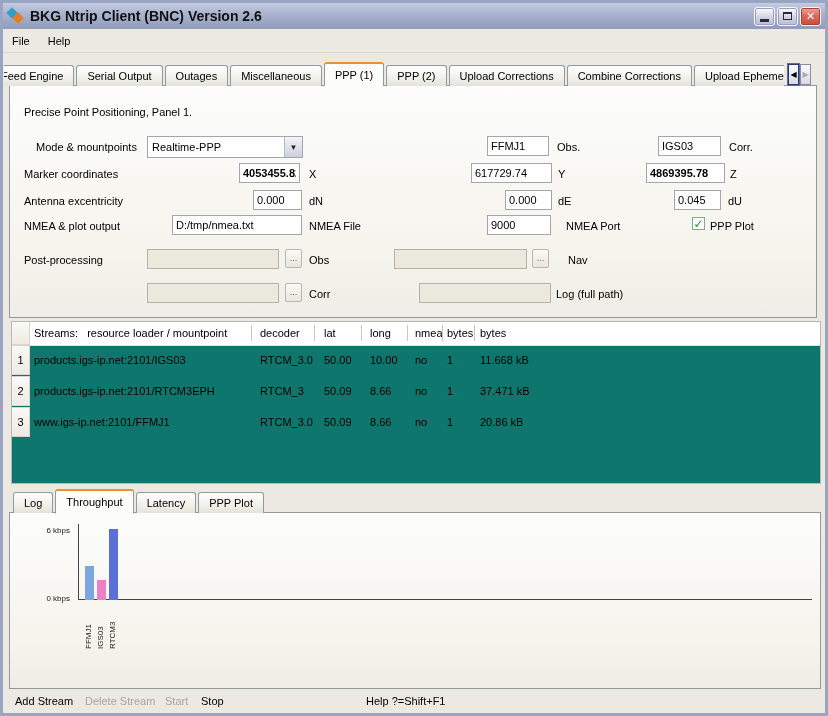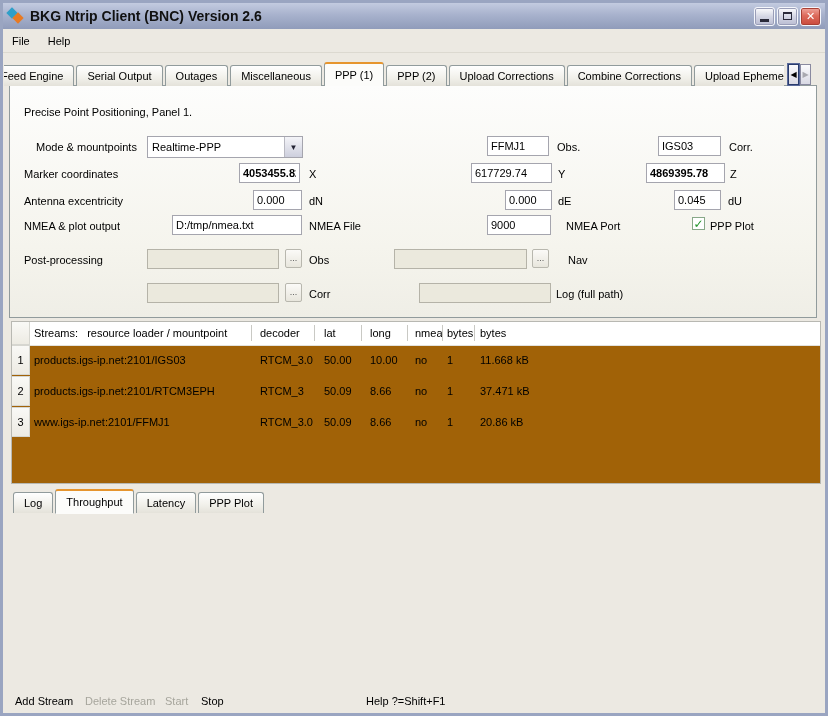--- a/index.html
+++ b/index.html
@@ -60,21 +60,21 @@
   .combo .arrow-btn{width:17px;height:100%;border-left:1px solid #b9b9c2;
     background:linear-gradient(180deg,#f4f4f8,#cdcfdd);display:flex;align-items:center;
     justify-content:center;font-size:8px;color:#223;}
   .browse-btn{position:absolute;width:17px;height:19px;border:1px solid #b8b7ae;border-radius:2px;
     background:linear-gradient(180deg,#fbfaf7,#e8e6dd);font-size:9px;color:#555;
     display:flex;align-items:flex-end;justify-content:center;box-sizing:border-box;padding-bottom:4px;}
   .checkbox{position:absolute;width:13px;height:13px;background:#fff;border:1px solid #88a888;
     box-sizing:border-box;display:flex;align-items:center;justify-content:center;
     color:#1f9426;font-size:12px;font-weight:bold;line-height:1;}
   
-  .stable{position:absolute;left:8px;top:318px;width:810px;height:163px;background:#a16207;
+  .stable{position:absolute;left:8px;top:318px;width:810px;height:163px;background:#0f766e;
     border:1px solid #b8b8b2;box-sizing:border-box;font-size:11px;overflow:hidden;}
   .st-header{position:absolute;left:0;top:0;right:0;height:23px;background:#fff;
     border-bottom:1px solid #e2e2de;}
   .st-htext{position:absolute;top:5px;color:#000;white-space:pre;}
   .st-sep{position:absolute;top:3px;width:1px;height:16px;background:#c9c9c4;}
   .st-row{position:absolute;left:0;right:0;height:31px;}
   .st-cell{position:absolute;top:9px;color:#000;white-space:nowrap;}
   .st-num{position:absolute;left:0;top:0;width:18px;height:30px;
     background:linear-gradient(180deg,#f9f9f6,#edebe3);border:1px solid #d6d6d0;border-left:none;
     box-sizing:border-box;display:flex;align-items:center;justify-content:center;color:#000;}
@@ -249,20 +249,34 @@
     </div>
   </div>
 
   <div class="btabstrip">
     <span class="tab">Log</span>
     <span class="tab active">Throughput</span>
     <span class="tab">Latency</span>
     <span class="tab">PPP Plot</span>
   </div>
 
+  <div class="pane bottom">
+    <div class="chart">
+      <span class="ytick" style="left:8px;top:13px;">6 kbps</span>
+      <span class="ytick" style="left:8px;top:81px;">0 kbps</span>
+      <div class="yaxis"></div>
+      <div class="xaxis"></div>
+      <div class="bar" style="left: 75px; height: 34px; top: 53px; background: rgb(124, 166, 224);"></div>
+      <div class="bar" style="left: 87px; height: 20px; top: 67px; background: rgb(239, 127, 197);"></div>
+      <div class="bar" style="left: 99px; height: 71px; top: 16px; background: rgb(91, 111, 214);"></div>
+      <span class="xlabel" style="left:73px;">FFMJ1</span>
+      <span class="xlabel" style="left:85px;">IGS03</span>
+      <span class="xlabel" style="left:97px;">RTCM3</span>
+    </div>
+  </div>
 
   <div class="statusbar">
     <span class="sbtn" style="left:12px;">Add Stream</span>
     <span class="sbtn disabled" style="left:82px;">Delete Stream</span>
     <span class="sbtn disabled" style="left:162px;">Start</span>
     <span class="sbtn" style="left:198px;">Stop</span>
     <span class="sbtn" style="left:363px;">Help ?=Shift+F1</span>
   </div>
 
 </div>

